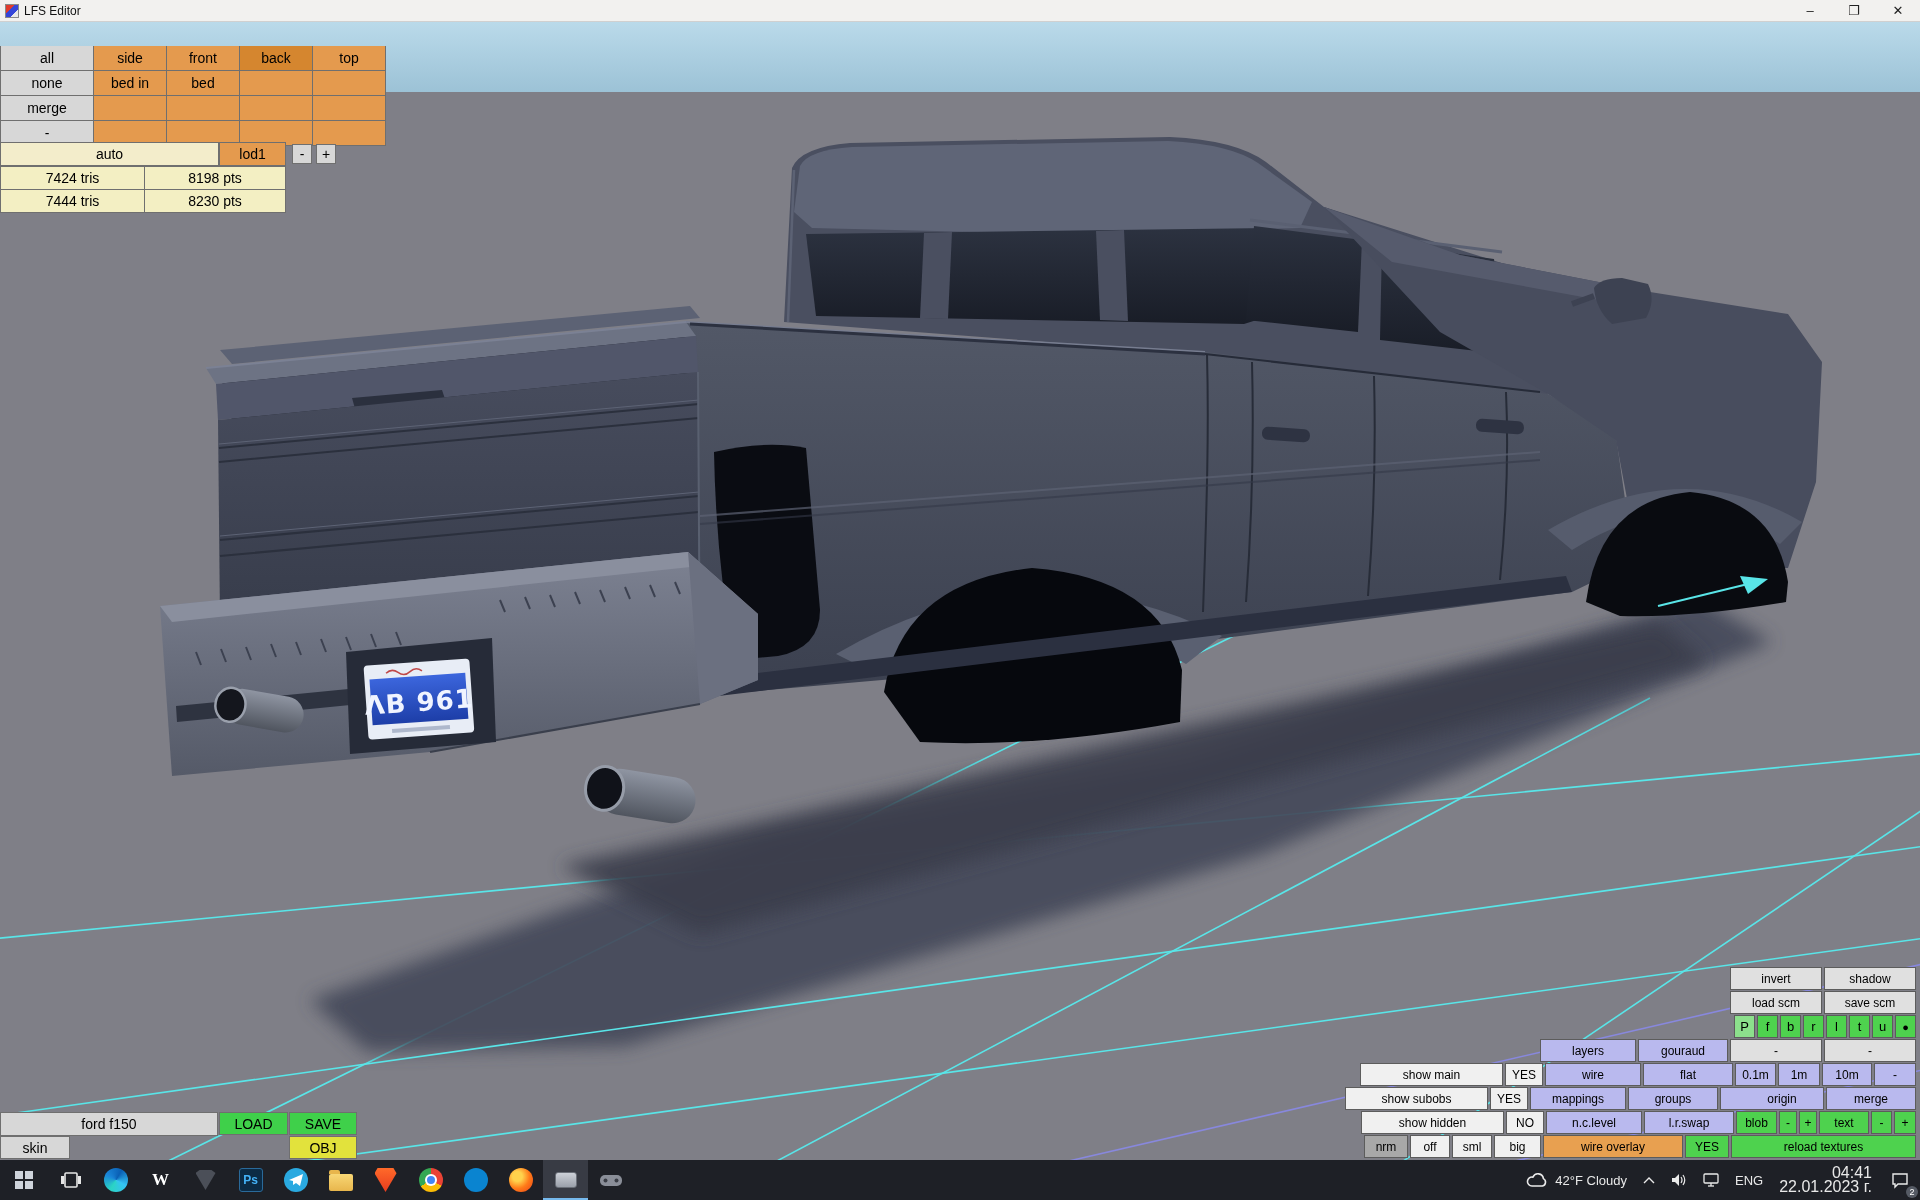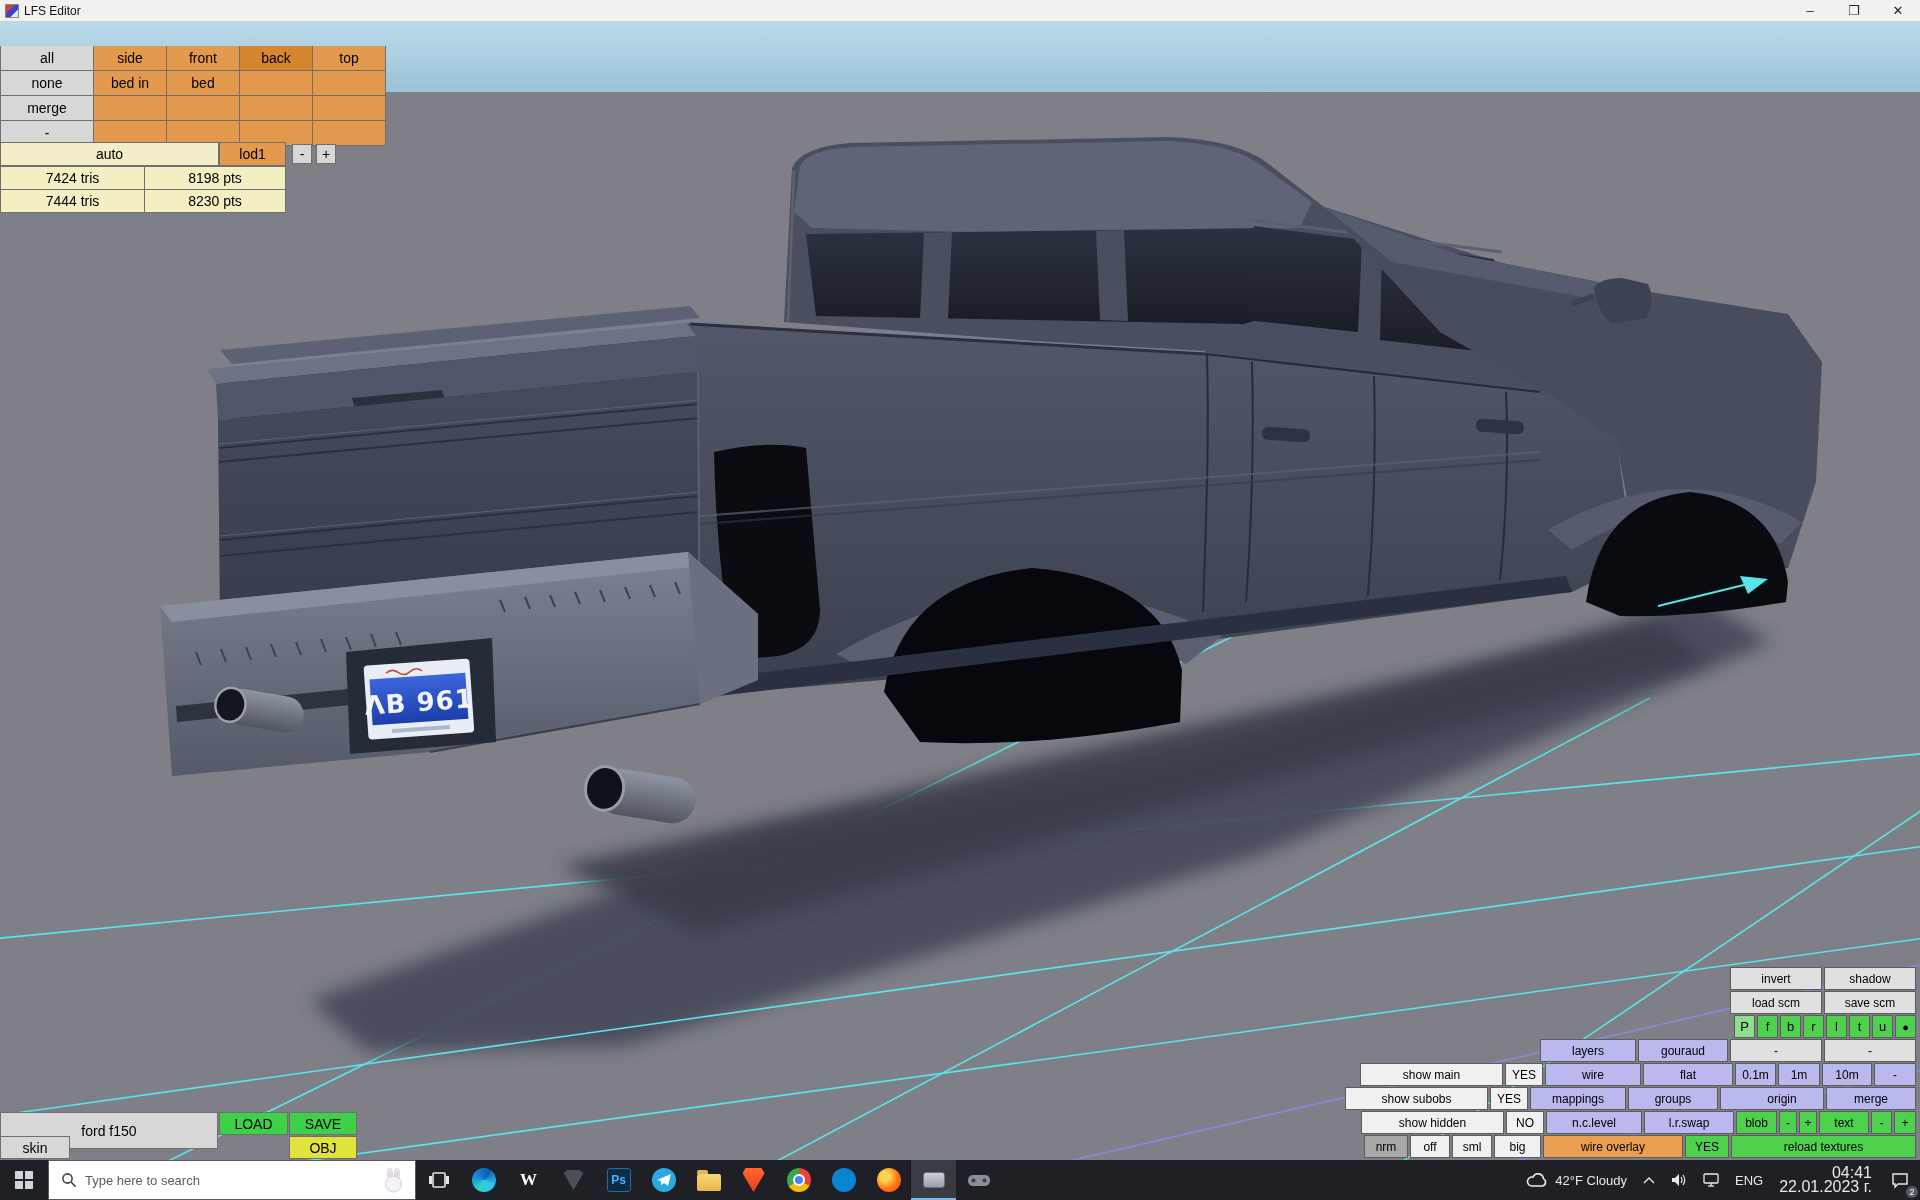--- a/index.html
+++ b/index.html
@@ -269,21 +269,21 @@
   <div class="abs-cell pale" style="top:142px; left:0; width:219px; height:24px;">auto</div>
   <div class="abs-cell orange" style="top:142px; left:219px; width:67px; height:24px;">lod1</div>
   <div class="abs-cell graybtn" style="top:144px; left:292px; width:20px; height:20px;">-</div>
   <div class="abs-cell graybtn" style="top:144px; left:316px; width:20px; height:20px;">+</div>
 
   <div class="abs-cell stat" style="top:166px; left:0; width:145px; height:24px;">7424 tris</div>
   <div class="abs-cell stat" style="top:166px; left:144px; width:142px; height:24px;">8198 pts</div>
   <div class="abs-cell stat" style="top:189px; left:0; width:145px; height:24px;">7444 tris</div>
   <div class="abs-cell stat" style="top:189px; left:144px; width:142px; height:24px;">8230 pts</div>
 
-  <div class="abs-cell graybtn" style="top:1112px; left:0; width:218px; height:37px;">ford f150</div>
+  <div class="abs-cell graybtn" style="top:1112px; left:0; width:218px; height:24px;">ford f150</div>
   <div class="abs-cell green" style="top:1112px; left:219px; width:69px; height:23px;">LOAD</div>
   <div class="abs-cell green" style="top:1112px; left:289px; width:68px; height:23px;">SAVE</div>
   <div class="abs-cell graybtn" style="top:1136px; left:0; width:70px; height:23px;">skin</div>
   <div class="abs-cell yellow" style="top:1136px; left:289px; width:68px; height:23px;">OBJ</div>
 
   <div class="rrow" style="top:967px;">
     <div class="rc c-light" style="width:92px;">invert</div>
     <div class="rc c-light" style="width:92px;">shadow</div>
   </div>
   <div class="rrow" style="top:991px;">
@@ -348,34 +348,20 @@
 
   <div class="taskbar">
     <div class="tb-start">
       <span class="winlogo">
           <span></span>
           <span></span>
           <span></span>
           <span></span>
         </span>
     </div>
-    <div class="tb-search">
-      <svg width="16" height="16" viewBox="0 0 16 16">
-        <circle cx="6.5" cy="6.5" r="4.6" fill="none" stroke="#444" stroke-width="1.6"></circle>
-        <line x1="10.2" y1="10.2" x2="14.6" y2="14.6" stroke="#444" stroke-width="1.6"></line>
-      </svg>
-      <input type="text" placeholder="Type here to search" style="">
-      <svg width="26" height="26" viewBox="0 0 26 26">
-        <ellipse cx="9" cy="7" rx="2.4" ry="6" fill="#ececf2" stroke="#cfcfda"></ellipse>
-        <ellipse cx="16" cy="7" rx="2.4" ry="6" fill="#ececf2" stroke="#cfcfda"></ellipse>
-        <ellipse cx="9" cy="8" rx="1.1" ry="4" fill="#f4c6d4"></ellipse>
-        <ellipse cx="16" cy="8" rx="1.1" ry="4" fill="#f4c6d4"></ellipse>
-        <circle cx="12.5" cy="17" r="8" fill="#f4f4f8" stroke="#cfcfda"></circle>
-      </svg>
-    </div>
 
     <div class="tbi">
       <svg width="22" height="22" viewBox="0 0 22 22">
           <rect x="5" y="4" width="12" height="14" rx="1" fill="none" stroke="#e6e6e6" stroke-width="1.6"></rect>
           <rect x="1" y="7" width="3" height="8" fill="#e6e6e6"></rect>
           <rect x="18" y="7" width="3" height="8" fill="#e6e6e6"></rect>
         </svg>
     </div>
     <div class="tbi">
         <span class="circ i-edge"></span>

